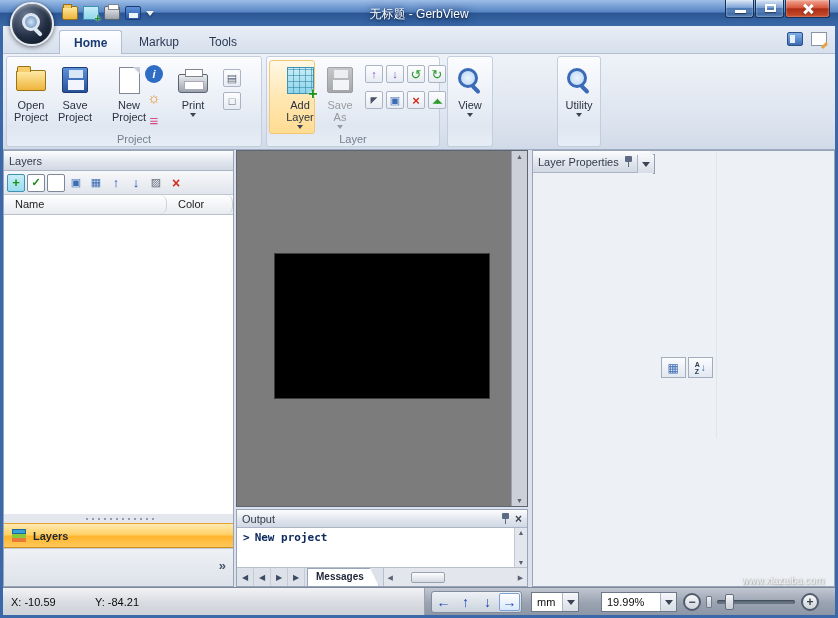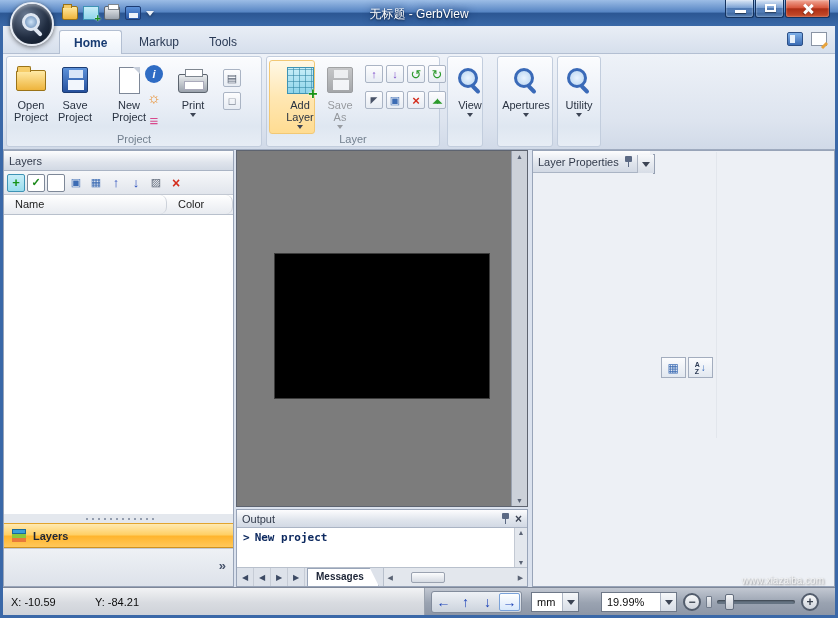--- a/index.html
+++ b/index.html
@@ -316,35 +316,26 @@
         </div>
         <div class="minirow" style="left:98px; top:34px;">
           <div class="sicon sbox" style="color:#4a5468; font-size:9px;">◤</div>
           <div class="sicon sbox" style="color:#3c6cb4;">▣</div>
           <div class="sicon sbox" style="color:#d42c1c; font-weight:bold; font-size:13px;">×</div>
           <div class="sicon sbox" style="color:#2c9a2c; font-size:7px; letter-spacing:-1px;">◢◣</div>
         </div>
         <div class="rgroup-label">Layer</div>
       </div>
 
-      <div class="rgroup" style="left:444px; width:36px;">
+      <div class="rgroup" style="left:444px; width:46px;">
         <div class="bigbtn" style="left:0;">
           <span class="bicon">
               <span class="i-mag"></span>
             </span>
           <span>View</span>
-          <span class="dd"></span>
-        </div>
-      </div>
-      <div class="rgroup" style="left:494px; width:56px;">
-        <div class="bigbtn" style="left:4px; width:48px;">
-          <span class="bicon">
-              <span class="i-mag"></span>
-            </span>
-          <span>Apertures</span>
           <span class="dd"></span>
         </div>
       </div>
       <div class="rgroup" style="left:554px; width:44px;">
         <div class="bigbtn" style="left:0; width:42px;text-align:center;">
           <span class="bicon">
               <span class="i-mag"></span>
             </span>
           <span>Utility</span>
           <span class="dd"></span>

